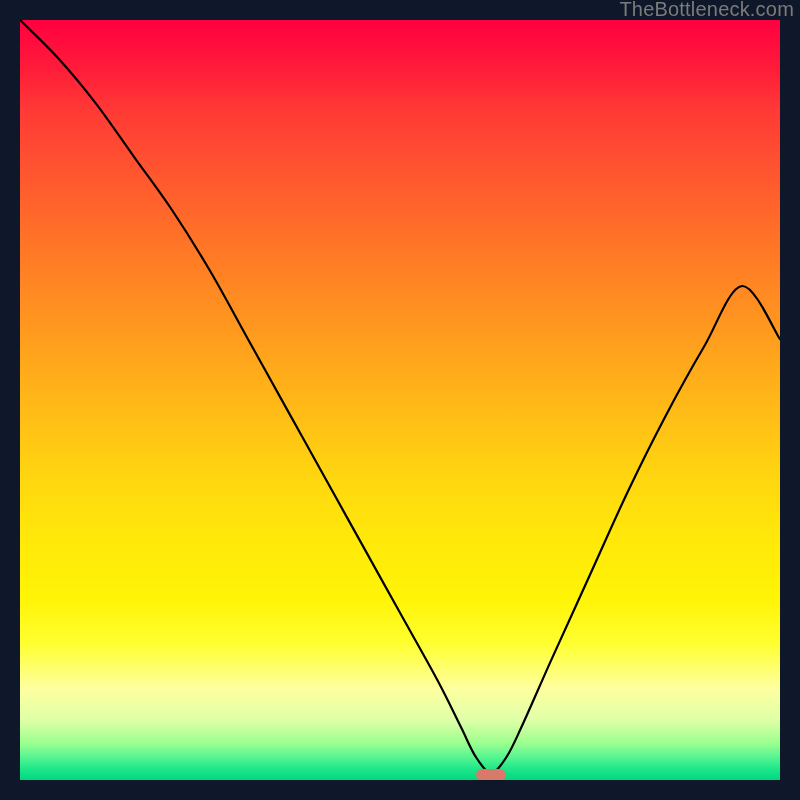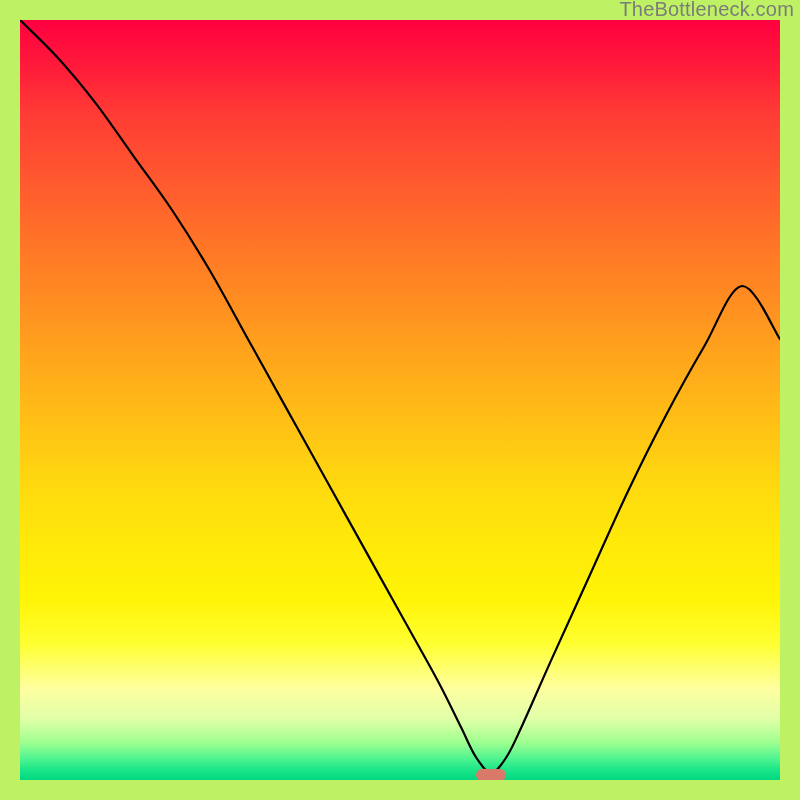--- a/index.html
+++ b/index.html
@@ -7,21 +7,21 @@
     padding: 0;
     width: 800px;
     height: 800px;
     background: #000;
     overflow: hidden;
   }
   .chart-frame {
     position: relative;
     width: 800px;
     height: 800px;
-    background: #bef264;
+    background: #0f172a;
   }
   .plot-area {
     position: absolute;
     left: 20px;
     top: 20px;
     width: 760px;
     height: 760px;
     overflow: hidden;
   }
   .gradient-bg {

